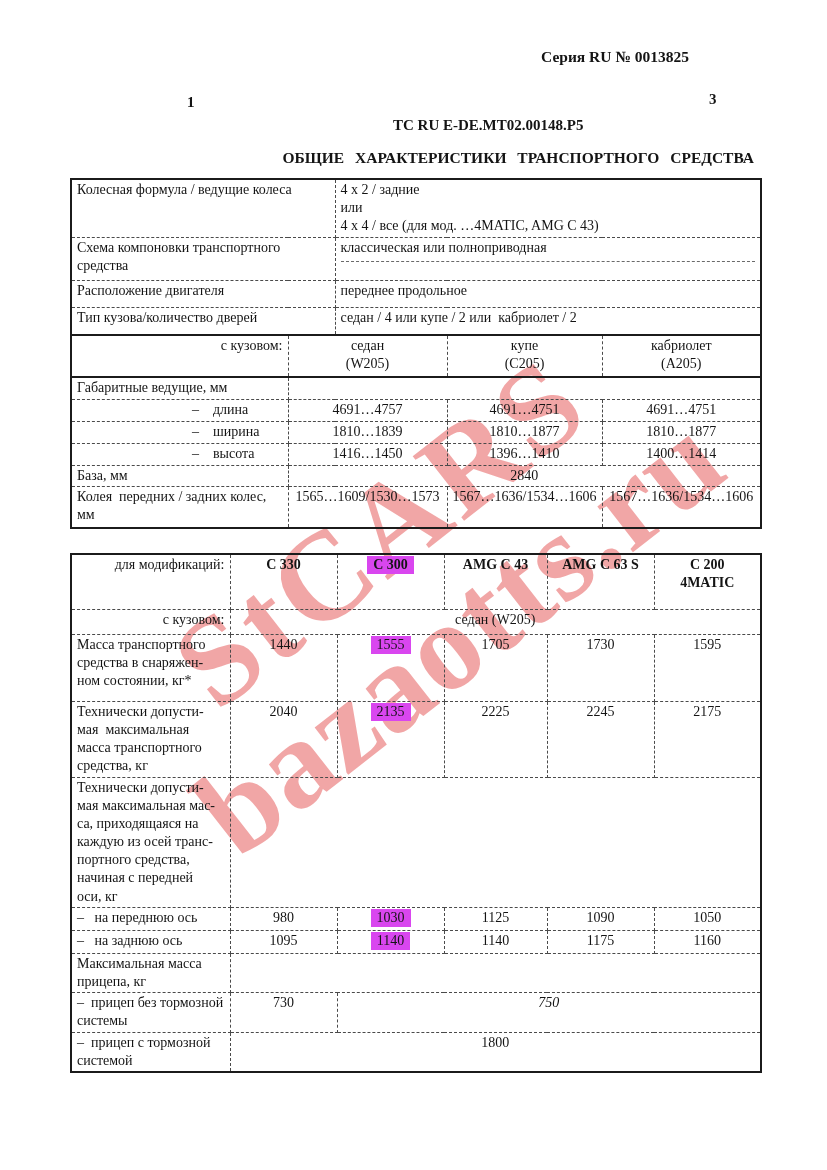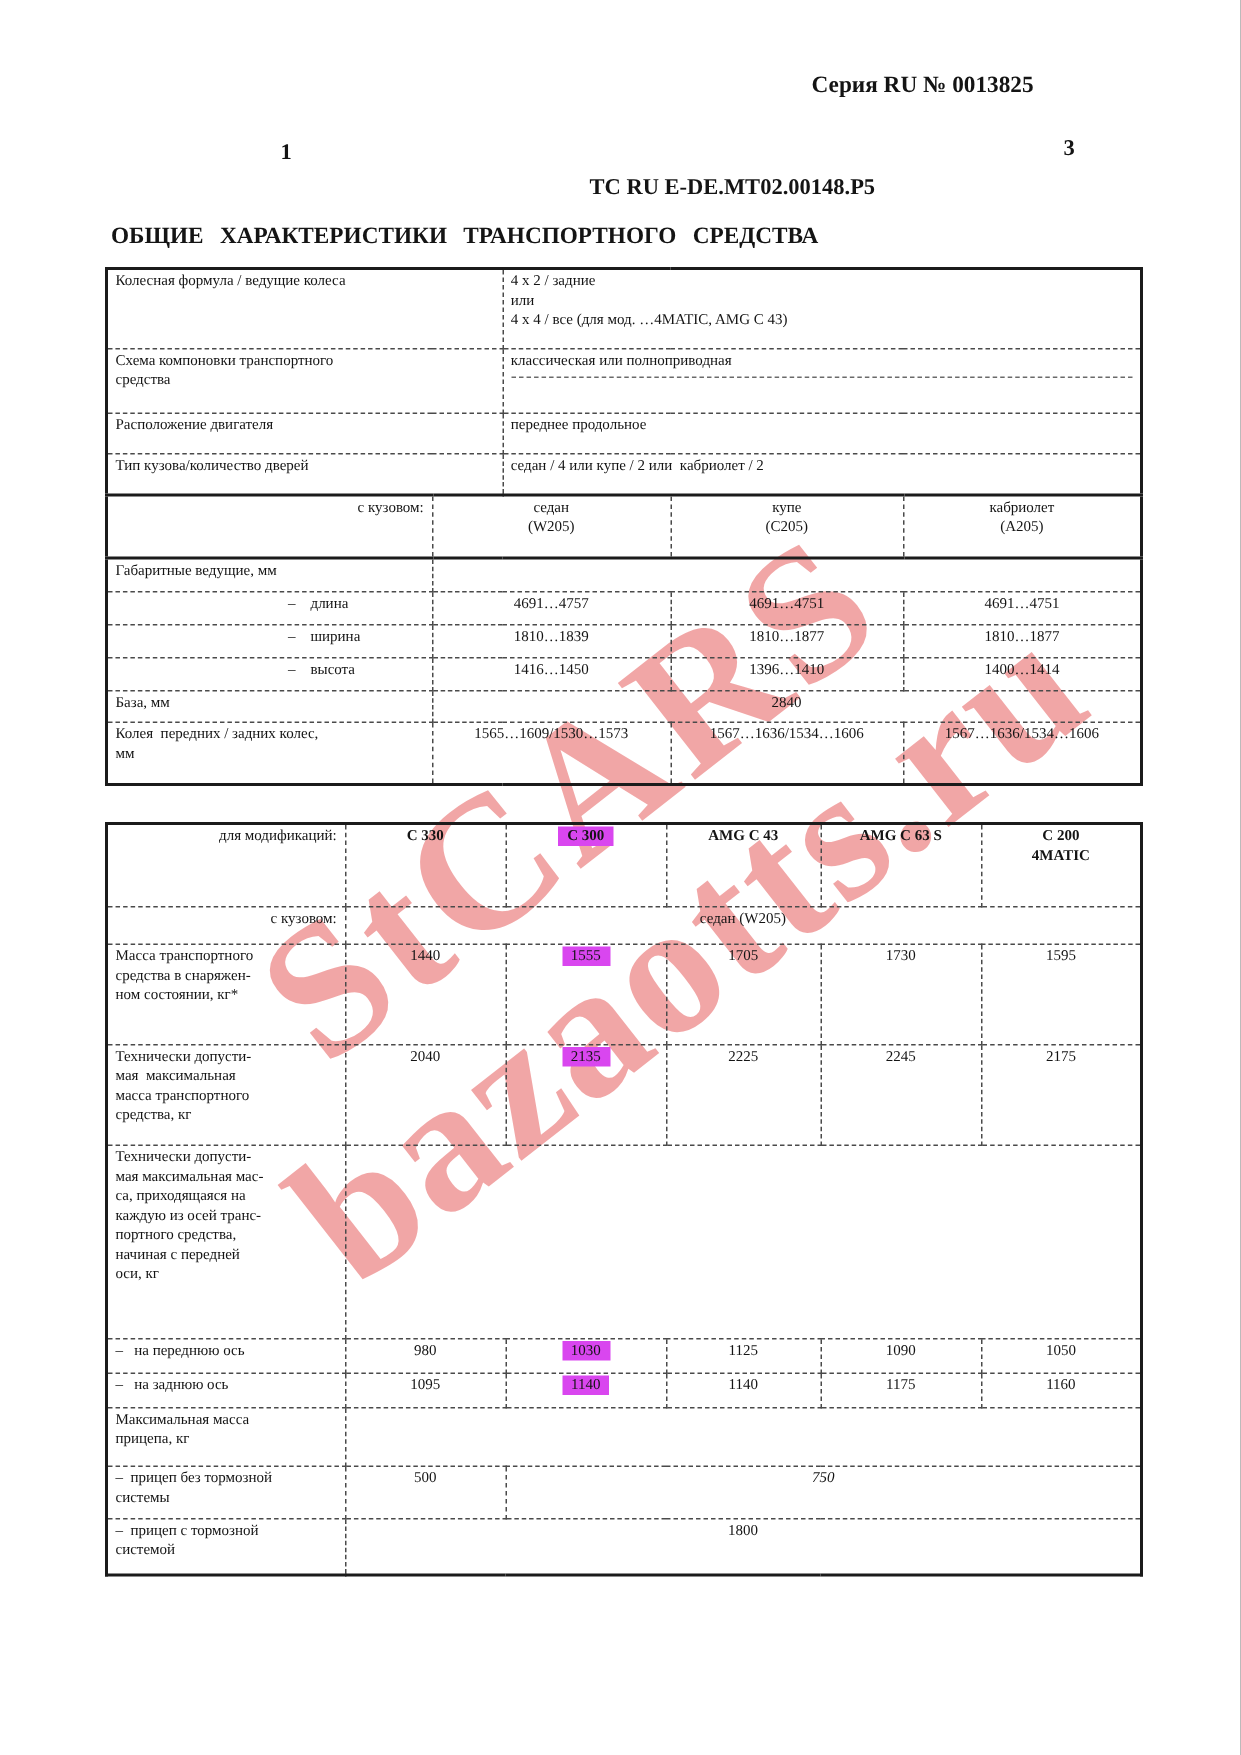--- a/index.html
+++ b/index.html
@@ -12,25 +12,25 @@
   .wm-line1{font-size:126px;letter-spacing:4px;}
   .wm-line2{font-size:126px;letter-spacing:2px;}
   
   .content{position:relative;z-index:1;}
   .hdr{position:relative;height:178px;}
   .series{position:absolute;left:541px;top:48px;font-weight:bold;font-size:15.5px;}
   .pg{position:absolute;font-weight:bold;font-size:15px;}
   .pg1{left:187px;top:94px;}
   .pg3{left:709px;top:91px;}
   .docnum{position:absolute;left:393px;top:117px;font-weight:bold;font-size:15px;}
-  .title{position:absolute;left:74px;top:149px;width:690px;text-align:left;
+  .title{position:absolute;left:64px;top:149px;width:690px;text-align:right;
          font-weight:bold;font-size:15.5px;word-spacing:7px;}
   
   table.t{border-collapse:collapse;table-layout:fixed;width:690px;margin-left:70px;
-          font-size:10px;}
+          font-size:14px;}
   table.t td{border:1px dashed #4a4a4a;padding:1px 5px;vertical-align:top;line-height:1.3;
              overflow:hidden;}
   table.t{border:2px solid #1b1b1b;}
   td.lab{text-align:left;}
   td.rlab{text-align:right;padding-right:7px;}
   td.val{text-align:left;}
   td.cval{text-align:center;vertical-align:middle;}
   td.pre{white-space:pre-wrap;}
   td.b{font-weight:bold;}
   .solid-top{border-top:2px solid #1b1b1b !important;}
@@ -215,21 +215,21 @@
         <td class="cval">1160</td>
       </tr>
       <tr class="h36">
         <td class="lab pre">Максимальная масса
 прицепа, кг</td>
         <td colspan="5"></td>
       </tr>
       <tr class="h32">
         <td class="lab pre">–  прицеп без тормозной
 системы</td>
-        <td class="cval" style="vertical-align:top;">500</td>
+        <td class="cval" style="vertical-align:top;">730</td>
         <td class="cval" colspan="4" style="vertical-align:top;font-style:italic;">750</td>
       </tr>
       <tr class="h34">
         <td class="lab pre">–  прицеп с тормозной
 системой</td>
         <td class="cval" colspan="5" style="vertical-align:top;">1800</td>
       </tr>
     </tbody>
       </table>
 

